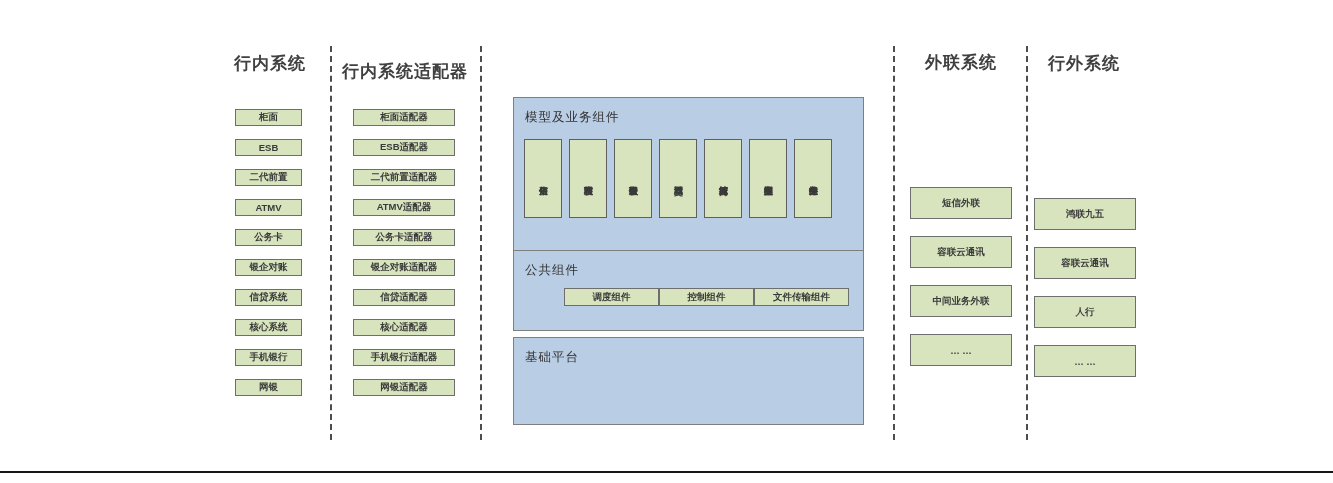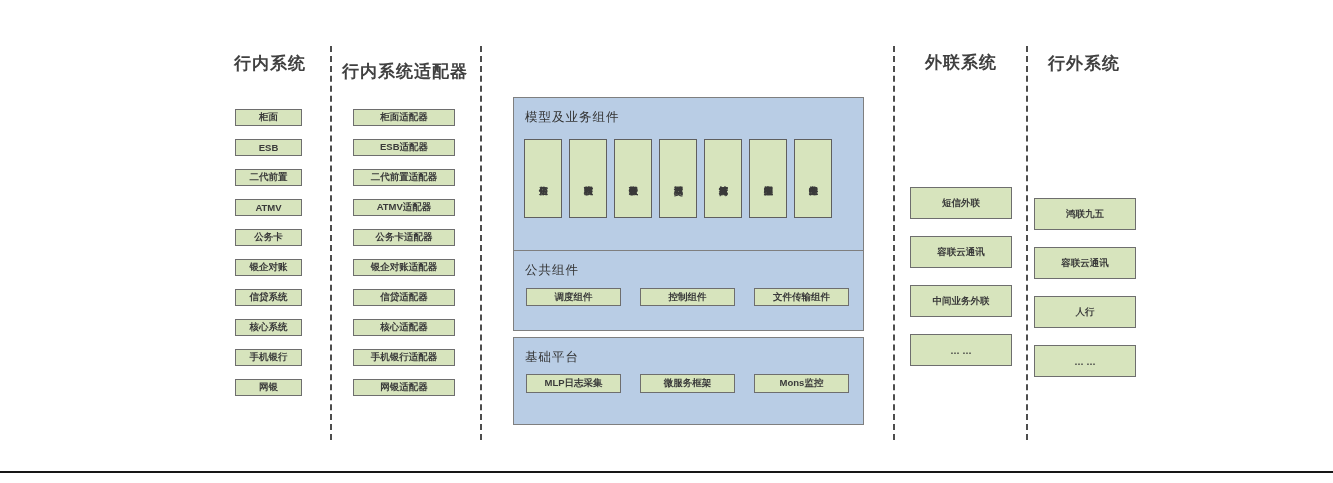--- a/index.html
+++ b/index.html
@@ -35,21 +35,21 @@
   }
   .vrow { position:absolute; left:10px; top:41px; display:flex; gap:7px; }
   .vbox {
     width:38px; height:79px; background:#d7e4bd; border:1px solid #5f5f5f;
     box-sizing:border-box; display:flex; align-items:center; justify-content:center;
     writing-mode:vertical-rl; text-orientation:upright;
     font-size:9px; font-weight:bold; color:#3a3a3a; line-height:1;
   }
   .hrow {
     position:absolute; left:12px; right:14px; display:flex;
-    justify-content:space-between;
+    justify-content:flex-end;
   }
   .hrow .gbox { width:95px; }
   .bottom-rule { position:absolute; left:0; top:471px; width:1333px; height:2px; background:#161616; }
 </style>
 </head>
 <body>
 
 <div class="canvas">
 
   <div class="divider" style="left:330px;"></div>
@@ -105,25 +105,20 @@
     <div class="panel-label">公共组件</div>
     <div class="hrow" style="top:37px;">
       <div class="gbox" style="height:18px;">调度组件</div>
       <div class="gbox" style="height:18px;">控制组件</div>
       <div class="gbox" style="height:18px;">文件传输组件</div>
     </div>
   </div>
 
   <div class="panel" style="top:337px; height:88px;">
     <div class="panel-label">基础平台</div>
-    <div class="hrow" style="top:36px;">
-      <div class="gbox" style="height:19px;">MLP日志采集</div>
-      <div class="gbox" style="height:19px;">微服务框架</div>
-      <div class="gbox" style="height:19px;">Mons监控</div>
-    </div>
   </div>
 
   <div class="gcol gcol-loose" style="left:910px; top:187px; width:102px;">
     <div class="gbox">短信外联</div>
     <div class="gbox">容联云通讯</div>
     <div class="gbox">中间业务外联</div>
     <div class="gbox">… …</div>
   </div>
 
   <div class="gcol gcol-loose" style="left:1034px; top:198px; width:102px;">

